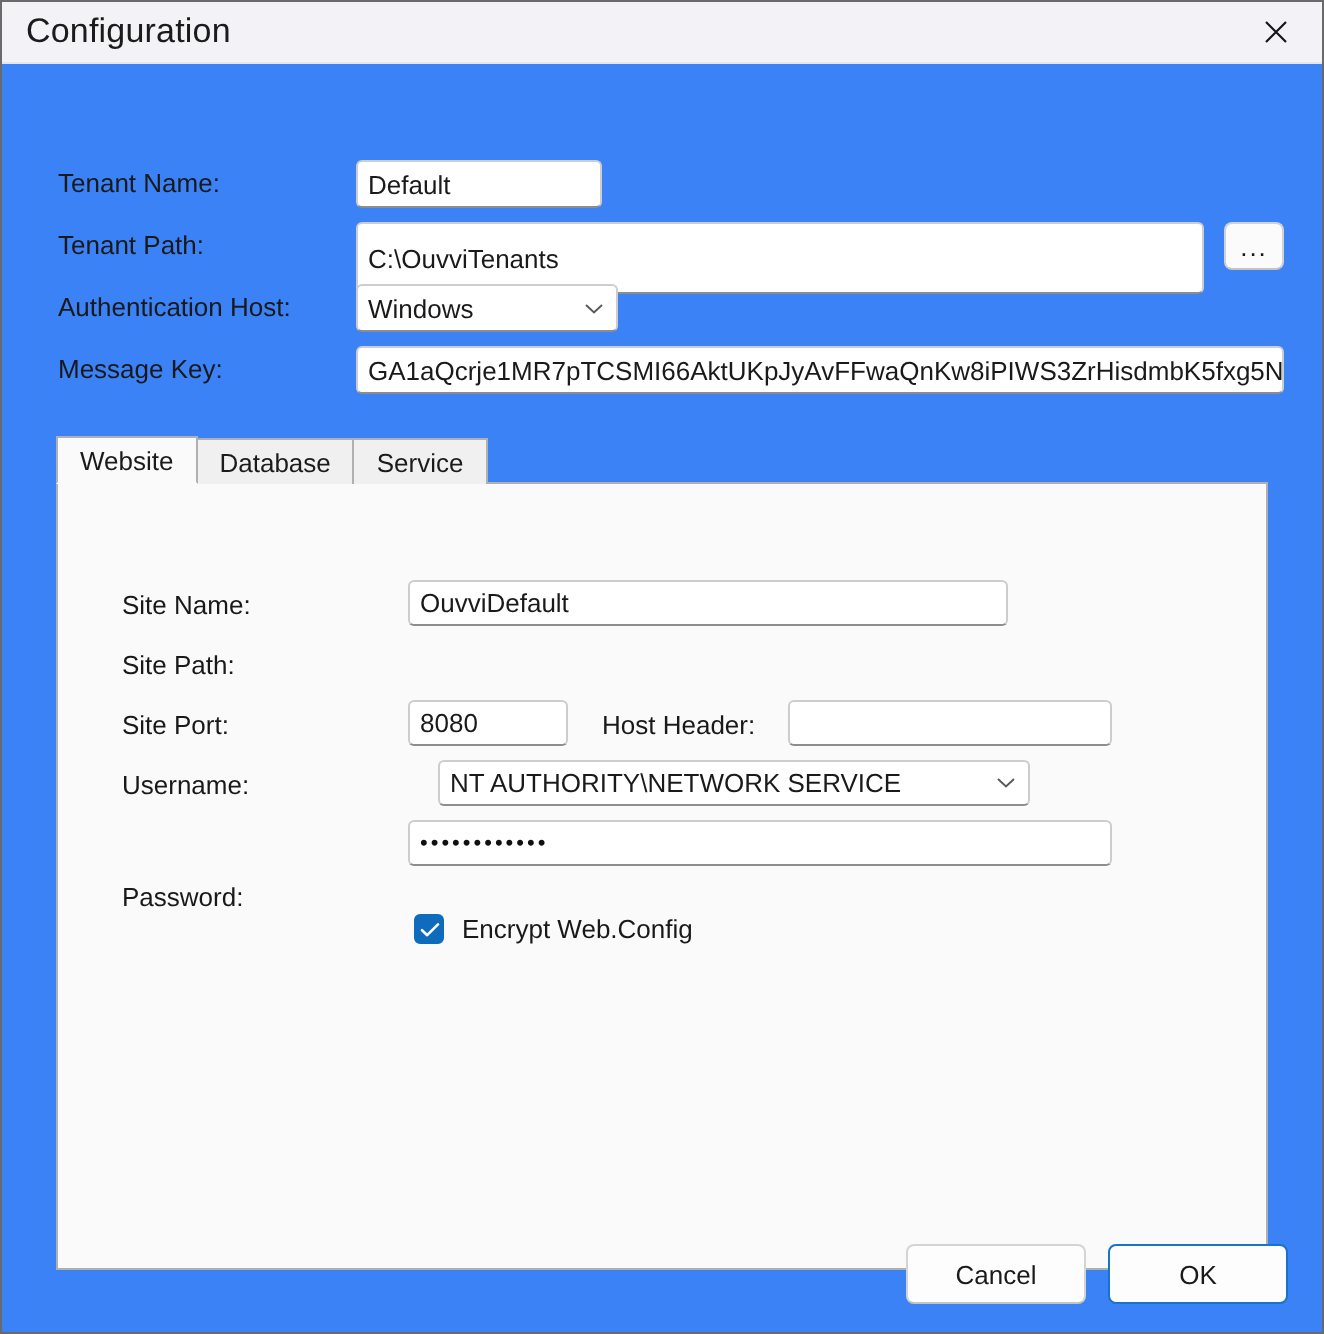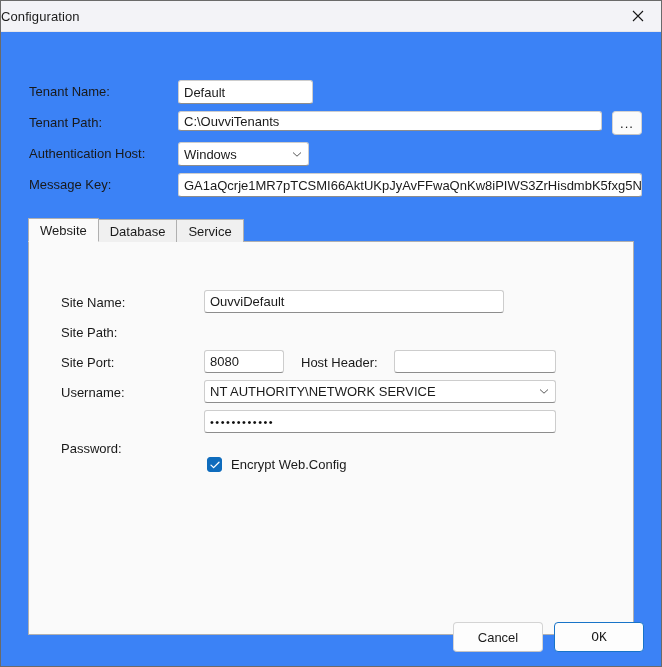--- a/index.html
+++ b/index.html
@@ -31,21 +31,22 @@
     height: 31px;
     min-height: 31px;
     background: #f3f3f7;
     display: flex;
     align-items: center;
     justify-content: space-between;
     border-bottom: 1px solid #e6e6ea;
     box-sizing: border-box;
   }
   .title-text {
-    font-size: 13px;
+    margin-left: 12px;
+    font-size: 17px;
     color: #1b1b1b;
     letter-spacing: 0.1px;
   }
   .close-btn {
     width: 46px;
     height: 30px;
     display: flex;
     align-items: center;
     justify-content: center;
     color: #161616;
@@ -235,21 +236,20 @@
     font-size: 13px;
     color: #1a1a1a;
     background: #fdfdfd;
     border: 1px solid #d4d4d4;
     border-bottom-color: #c4c4c4;
     cursor: default;
   }
   .btn.default {
     border: 1px solid #1874c8;
     background: #fdfdfd;
-    font-family: Liberation Mono, monospace;
   }
   .pw-dots {
     letter-spacing: 1.5px;
     font-size: 11px;
     color: #101010;
   }
 </style>
 </head>
 <body>
 
@@ -262,24 +262,24 @@
         <path d="M1 1 L11 11 M11 1 L1 11" stroke="#161616" stroke-width="1.1" fill="none"></path>
       </svg>
     </div>
   </div>
 
   <div class="body">
 
     <div class="topform">
 
       <div class="lbl" style="left:28px; top:48px;">Tenant Name:</div>
-      <div class="tbox" style="left:177px; top:48px; width:135px; height:24px;text-align:center;">Default</div>
+      <div class="tbox" style="left:177px; top:48px; width:123px; height:24px;text-align:center;">Default</div>
 
       <div class="lbl" style="left:28px; top:79px;">Tenant Path:</div>
-      <div class="tbox" style="left:177px; top:79px; width:424px; height:20px;">C:\OuvviTenants</div>
+      <div class="tbox" style="left:177px; top:79px; width:424px; height:36px;">C:\OuvviTenants</div>
       <div class="browse-btn" style="left:611px; top:79px; width:30px; height:24px;">...</div>
 
       <div class="lbl" style="left:28px; top:110px;">Authentication Host:</div>
       <div class="combo" style="left:177px; top:110px; width:131px; height:24px;">
         <span>Windows</span>
         <span class="chev">
           <svg width="10" height="7" viewBox="0 0 10 7" aria-hidden="true">
             <path d="M1 1.5 L5 5.2 L9 1.5" stroke="#5a5a5a" stroke-width="1" fill="none"></path>
           </svg>
         </span>
@@ -302,21 +302,21 @@
         <div class="tbox" style="left:175px; top:48px; width:300px; height:23px;">OuvviDefault</div>
 
         <div class="ilbl" style="left:32px; top:80px;">Site Path:</div>
 
         <div class="ilbl" style="left:32px; top:110px;">Site Port:</div>
         <div class="tbox" style="left:175px; top:108px; width:80px; height:23px;">8080</div>
         <div class="ilbl" style="left:272px; top:110px;">Host Header:</div>
         <div class="tbox" style="left:365px; top:108px; width:162px; height:23px;" placeholder=""></div>
 
         <div class="ilbl" style="left:32px; top:140px;">Username:</div>
-        <div class="combo" style="left:175px; top:138px; width:352px; height:23px;gap:12px;">
+        <div class="combo" style="left:190px; top:138px; width:296px; height:23px;gap:12px;">
           <span>NT AUTHORITY\NETWORK SERVICE</span>
           <span class="chev">
             <svg width="10" height="7" viewBox="0 0 10 7" aria-hidden="true">
               <path d="M1 1.5 L5 5.2 L9 1.5" stroke="#5a5a5a" stroke-width="1" fill="none"></path>
             </svg>
           </span>
         </div>
 
         <div class="ilbl" style="left:32px; top:170px;margin-top:26px;">Password:</div>
         <div class="tbox" style="left:175px; top:168px; width:352px; height:23px;">

